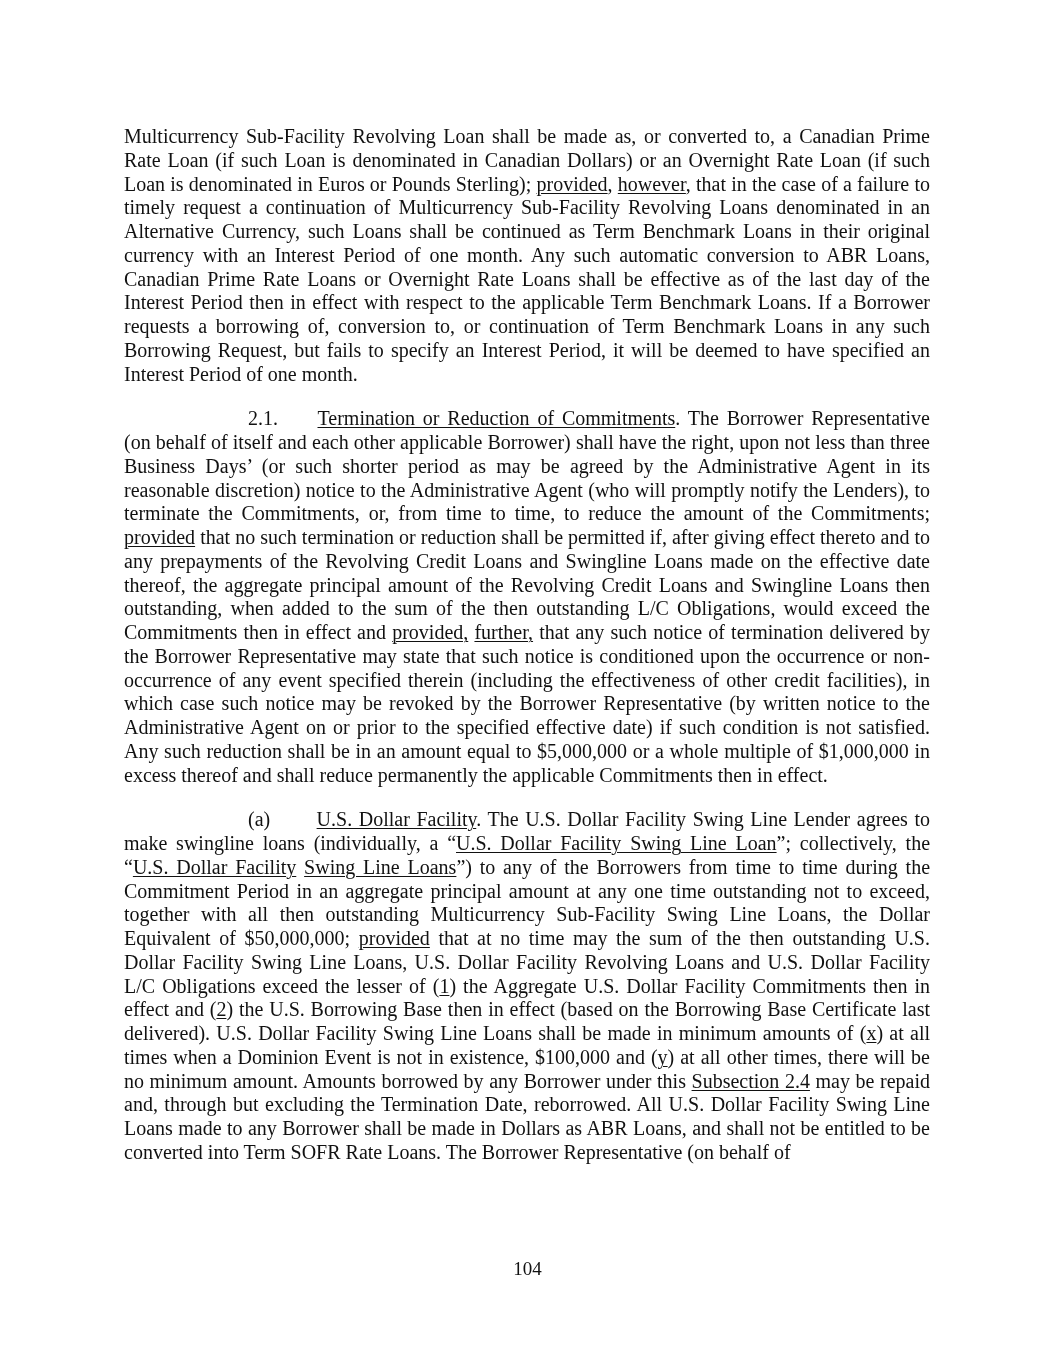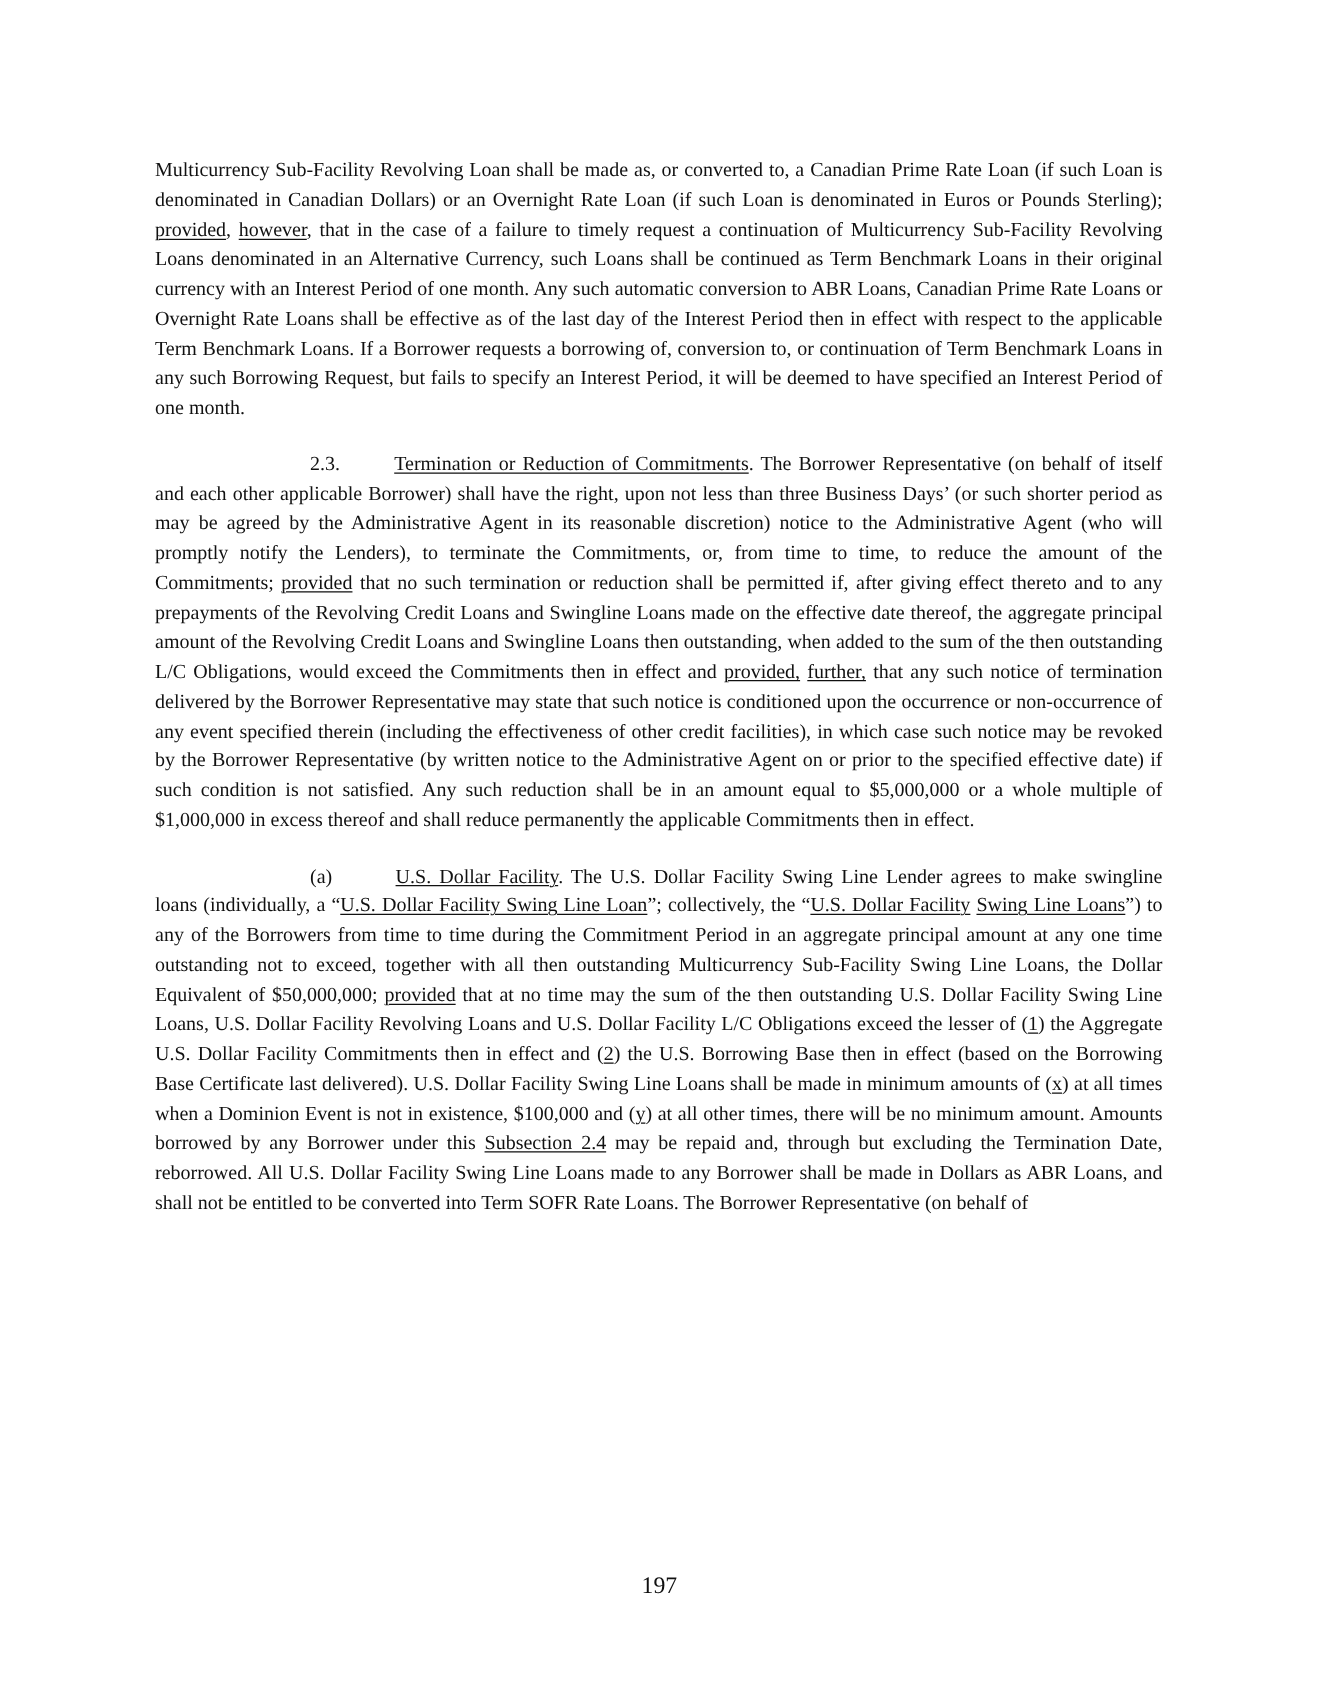--- a/index.html
+++ b/index.html
@@ -1,38 +1,38 @@
 <!DOCTYPE html>
 <html><head>
 <meta charset="utf-8">
 <style>
   html, body { margin: 0; padding: 0; background: #ffffff; }
   body { width: 1055px; height: 1365px; position: relative; overflow: hidden; }
   .page {
     position: absolute; left: 124px; top: 125px; width: 806px;
-    font-family: "Liberation Serif", serif; font-size: 16px; line-height: 23.75px;
+    font-family: "Liberation Serif", serif; font-size: 20px; line-height: 23.75px;
     color: #111111; text-align: justify;
   }
   .para { margin: 0 0 21px 0; }
   .para .seg { }
   .u { text-decoration: underline; text-underline-offset: 2px; text-decoration-thickness: 1px; }
   .indent { display: inline-block; width: 124px; }
   .num { display: inline-block; width: 62px; }
   .heading-line { text-align: left; }
   .page-number {
     position: absolute; left: 0; width: 1055px; top: 1258px; text-align: center;
     font-family: "Liberation Serif", serif; font-size: 19px; color: #111111;
   }
 </style>
 </head>
 <body>
 
 <div class="page">
   <p class="para"><span class="seg">Multicurrency Sub-Facility Revolving Loan shall be made as, or converted to, a Canadian Prime Rate Loan (if such Loan is denominated in Canadian Dollars) or an Overnight Rate Loan (if such Loan is denominated in Euros or Pounds Sterling); </span><span class="seg u">provided</span><span class="seg">, </span><span class="seg u">however</span><span class="seg">, that in the case of a failure to timely request a continuation of Multicurrency Sub-Facility Revolving Loans denominated in an Alternative Currency, such Loans shall be continued as Term Benchmark Loans in their original currency with an Interest Period of one month.  Any such automatic conversion to ABR Loans, Canadian Prime Rate Loans or Overnight Rate Loans shall be effective as of the last day of the Interest Period then in effect with respect to the applicable Term Benchmark Loans.  If a Borrower requests a borrowing of, conversion to, or continuation of Term Benchmark Loans in any such Borrowing Request, but fails to specify an Interest Period, it will be deemed to have specified an Interest Period of one month.</span></p>
   <p class="para">
-    <span class="indent"></span><span class="num">2.3.</span>
+    <span class="indent"></span><span class="num">2.1.</span>
   <span class="seg u">Termination or Reduction of Commitments</span><span class="seg">.  The Borrower Representative (on behalf of itself and each other applicable Borrower) shall have the right, upon not less than three Business Days’ (or such shorter period as may be agreed by the Administrative Agent in its reasonable discretion) notice to the Administrative Agent (who will promptly notify the Lenders), to terminate the Commitments, or, from time to time, to reduce the amount of the Commitments; </span><span class="seg u">provided</span><span class="seg"> that no such termination or reduction shall be permitted if, after giving effect thereto and to any prepayments of the Revolving Credit Loans and Swingline Loans made on the effective date thereof, the aggregate principal amount of the Revolving Credit Loans and Swingline Loans then outstanding, when added to the sum of the then outstanding L/C Obligations, would exceed the Commitments then in effect and </span><span class="seg u">provided,</span><span class="seg"> </span><span class="seg u">further,</span><span class="seg"> that any such notice of termination delivered by the Borrower Representative may state that such notice is conditioned upon the occurrence or non-occurrence of any event specified therein (including the effectiveness of other credit facilities), in which case such notice may be revoked by the Borrower Representative (by written notice to the Administrative Agent on or prior to the specified effective date) if such condition is not satisfied.  Any such reduction shall be in an amount equal to $5,000,000 or a whole multiple of $1,000,000 in excess thereof and shall reduce permanently the applicable Commitments then in effect.</span></p>
   <p class="para" style="margin-bottom:5px">
     <span class="indent"></span><span class="num">(a)</span>
   <span class="seg u">U.S. Dollar Facility</span><span class="seg">. The U.S. Dollar Facility Swing Line Lender agrees to make swingline loans (individually, a “</span><span class="seg u">U.S. Dollar Facility Swing Line Loan</span><span class="seg">”; collectively, the “</span><span class="seg u">U.S. Dollar Facility</span><span class="seg"> </span><span class="seg u">Swing Line Loans</span><span class="seg">”) to any of the Borrowers from time to time during the Commitment Period in an aggregate principal amount at any one time outstanding not to exceed, together with all then outstanding Multicurrency Sub-Facility Swing Line Loans, the Dollar Equivalent of $50,000,000; </span><span class="seg u">provided</span><span class="seg"> that at no time may the sum of the then outstanding U.S. Dollar Facility Swing Line Loans, U.S. Dollar Facility Revolving Loans and U.S. Dollar Facility L/C Obligations exceed the lesser of (</span><span class="seg u">1</span><span class="seg">) the Aggregate U.S. Dollar Facility Commitments then in effect and (</span><span class="seg u">2</span><span class="seg">) the U.S. Borrowing Base then in effect (based on the Borrowing Base Certificate last delivered).  U.S. Dollar Facility Swing Line Loans shall be made in minimum amounts of (</span><span class="seg u">x</span><span class="seg">) at all times when a Dominion Event is not in existence, $100,000 and (</span><span class="seg u">y</span><span class="seg">) at all other times, there will be no minimum amount.  Amounts borrowed by any Borrower under this </span><span class="seg u">Subsection 2.4</span><span class="seg"> may be repaid and, through but excluding the Termination Date, reborrowed.  All U.S. Dollar Facility Swing Line Loans made to any Borrower shall be made in Dollars as ABR Loans, and shall not be entitled to be converted into Term SOFR Rate Loans.  The Borrower Representative (on behalf of</span></p>
 </div>
 
-<div class="page-number">197</div>
+<div class="page-number">104</div>
 
 </body></html>

